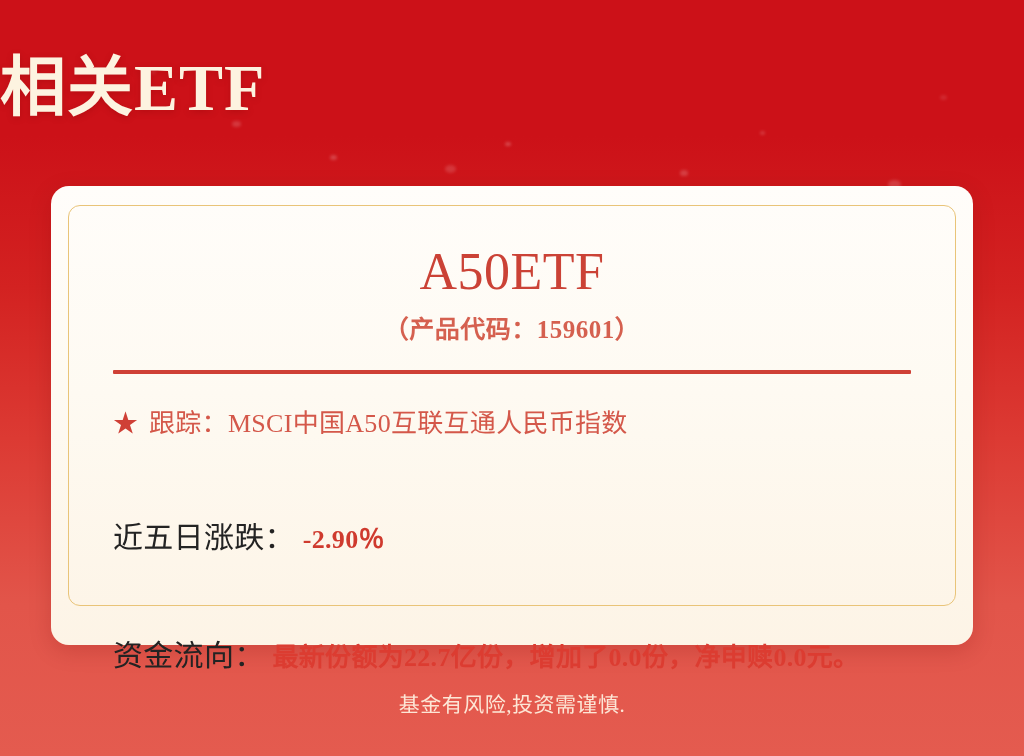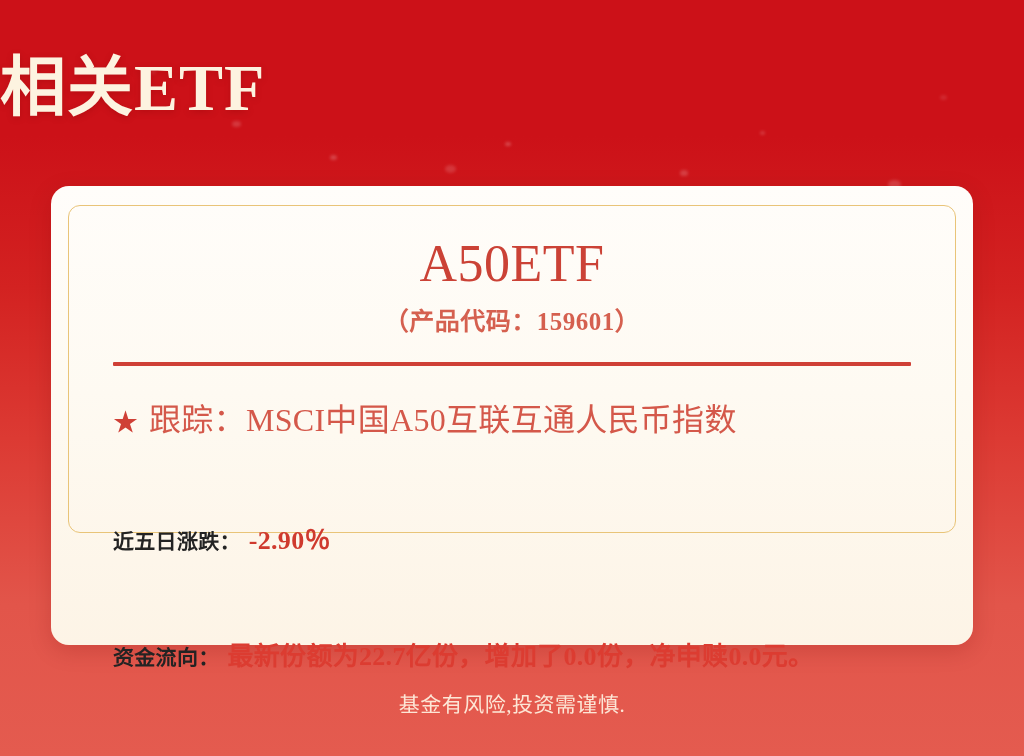--- a/index.html
+++ b/index.html
@@ -69,24 +69,24 @@
     border-radius: 18px;
     box-shadow: 0 6px 22px rgba(110, 0, 0, 0.18);
   }
 
   
   .panel {
     position: absolute;
     left: 17px;
     top: 19px;
     width: 888px;
-    height: 328px;
+    height: 401px;
     border: 1.6px solid #e9c478;
     border-radius: 12px;
-    padding: 30px 44px 0 44px;
+    padding: 38px 44px 0 44px;
   }
 
   .fund-name {
     text-align: center;
     font-size: 52px;
     font-weight: 400;
     color: #cb4236;
     line-height: 1.06;
     letter-spacing: 0.5px;
   }
@@ -119,29 +119,29 @@
 
   .star-icon {
     color: #cf4036;
     font-size: 25px;
     line-height: 1;
     margin-right: 11px;
     display: inline-block;
   }
 
   .track-text {
-    font-size: 32px;
+    font-size: 26px;
     color: #d4584a;
     font-weight: 400;
     letter-spacing: 0.3px;
   }
 
   .row-label {
-    font-size: 21px;
-    font-weight: 700;
+    font-size: 30px;
+    font-weight: 400;
     color: #232323;
     letter-spacing: 0.3px;
   }
 
   .row-value {
     font-size: 26px;
     font-weight: 700;
     color: #cf3a2e;
     margin-left: 8px;
     letter-spacing: 0.3px;

